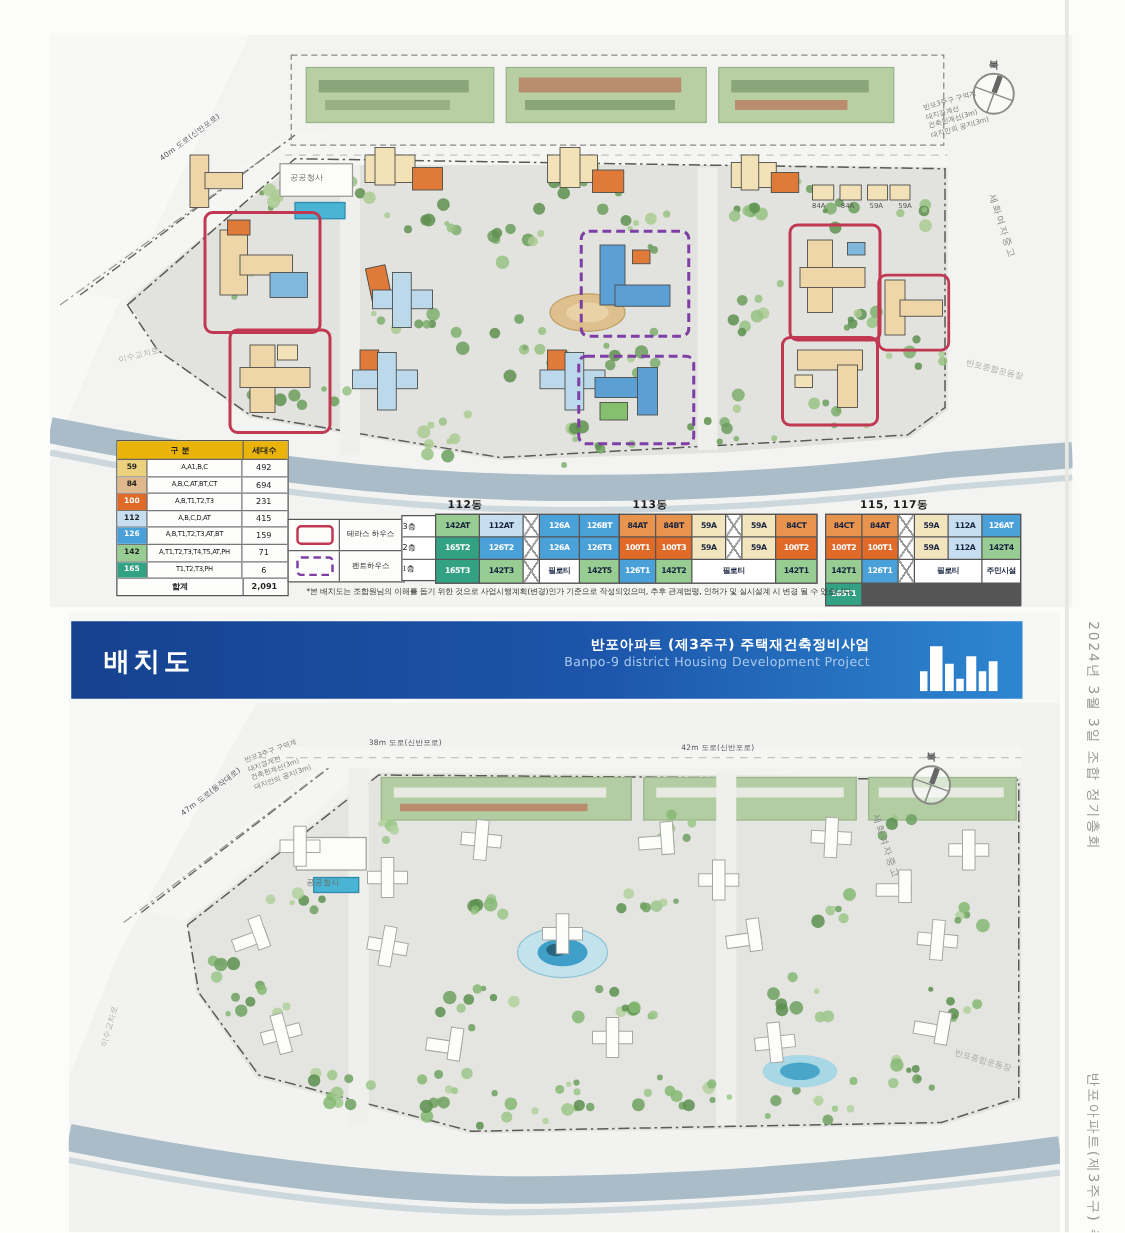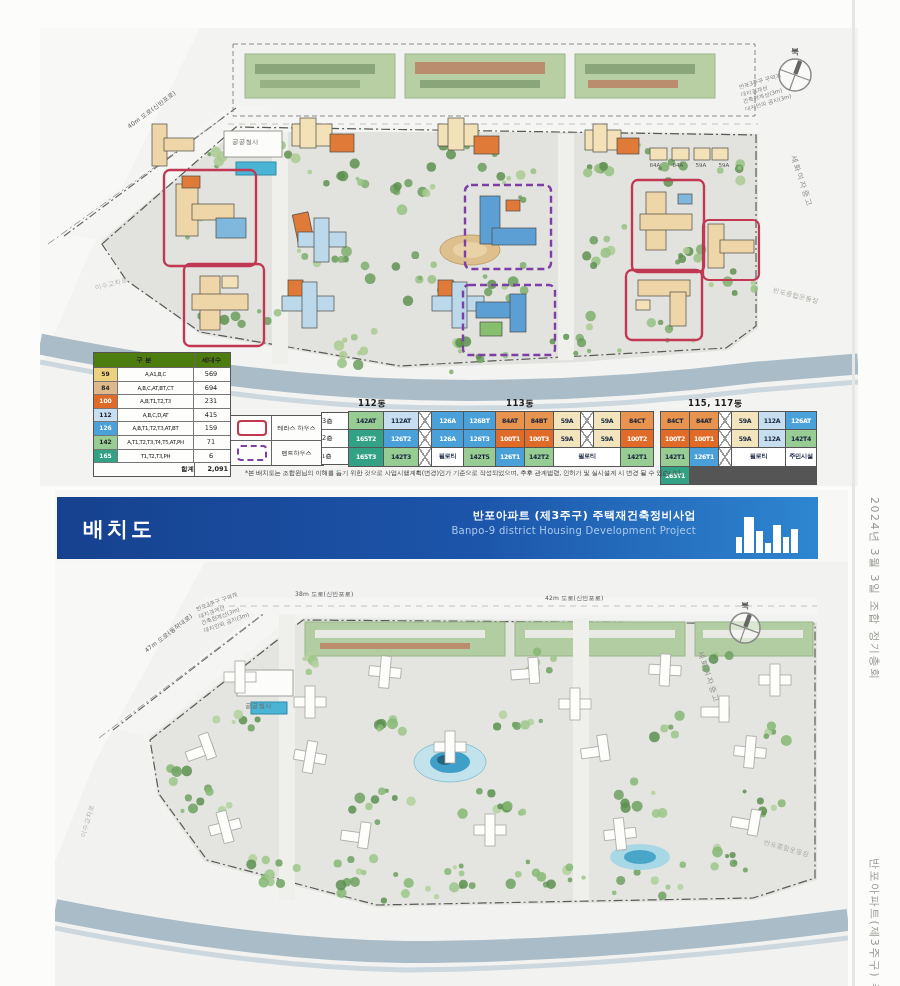--- a/index.html
+++ b/index.html
@@ -14,28 +14,28 @@
   
   .lbl{position:absolute;font-size:6.5px;color:#666;white-space:nowrap;transform-origin:left top;letter-spacing:.2px;}
   .compass-n{font-size:8px;font-weight:bold;color:#555;}
   .ann-stack{position:absolute;transform-origin:left top;}
   .ann-line{font-size:5.5px;color:#777;line-height:7.5px;white-space:nowrap;}
 
   
   .legend-table{position:absolute;left:53px;top:324px;width:136px;background:#fdfdfc;
     border:1.3px solid #555;font-size:6.5px;}
   .lt-head{display:grid;grid-template-columns:100px 34px;border-bottom:1px solid #666;
-    font-weight:bold;text-align:center;line-height:14px;height:14px;background:#4d7c0f;}
+    font-weight:bold;text-align:center;line-height:14px;height:14px;background:#eab308;}
   .lt-head span+span{border-left:1px solid #666;}
   .lt-row{display:grid;grid-template-columns:24px 76px 34px;height:12.6px;line-height:12.6px;
     text-align:center;border-bottom:1px solid #777;}
   .lt-row .sw{font-weight:bold;border-right:1px solid #777;font-size:6px;}
   .lt-row .ds{font-size:5.4px;border-right:1px solid #777;letter-spacing:-.3px;}
   .lt-foot{display:grid;grid-template-columns:100px 34px;height:13px;line-height:13px;
-    text-align:right;font-weight:bold;}
+    text-align:center;font-weight:bold;}
   .lt-foot span+span{border-left:1px solid #666;}
 
   
   .outline-legend{position:absolute;left:190px;top:387px;width:92px;border:1.2px solid #555;background:#fdfdfc;}
   .ol-row{display:grid;grid-template-columns:40px 50px;align-items:center;height:24px;}
   .ol-row+.ol-row{border-top:1px solid #666;}
   .ol-box{width:26px;height:12px;border:2.5px solid #c13853;border-radius:4px;margin-left:6px;}
   .ol-box.dashed{border-style:dashed;}
   .ol-lab{font-size:6px;color:#222;border-left:1px solid #666;height:24px;line-height:24px;text-align:center;}
 
@@ -405,21 +405,21 @@
 
     <div class="legend-table">
       <div class="lt-head">
         <span>구 분</span>
         <span>세대수</span>
       </div>
       <div id="legend-rows">
           <div class="lt-row">
             <div class="sw" style="background: rgb(236, 210, 127);">59</div>
             <div class="ds">A,A1,B,C</div>
-            <div class="ct">569</div>
+            <div class="ct">492</div>
           </div>
           <div class="lt-row">
             <div class="sw" style="background: rgb(223, 185, 140);">84</div>
             <div class="ds">A,B,C,AT,BT,CT</div>
             <div class="ct">694</div>
           </div>
           <div class="lt-row">
             <div class="sw" style="background: rgb(224, 107, 40); color: rgb(255, 255, 255);">100</div>
             <div class="ds">A,B,T1,T2,T3</div>
             <div class="ct">231</div>

